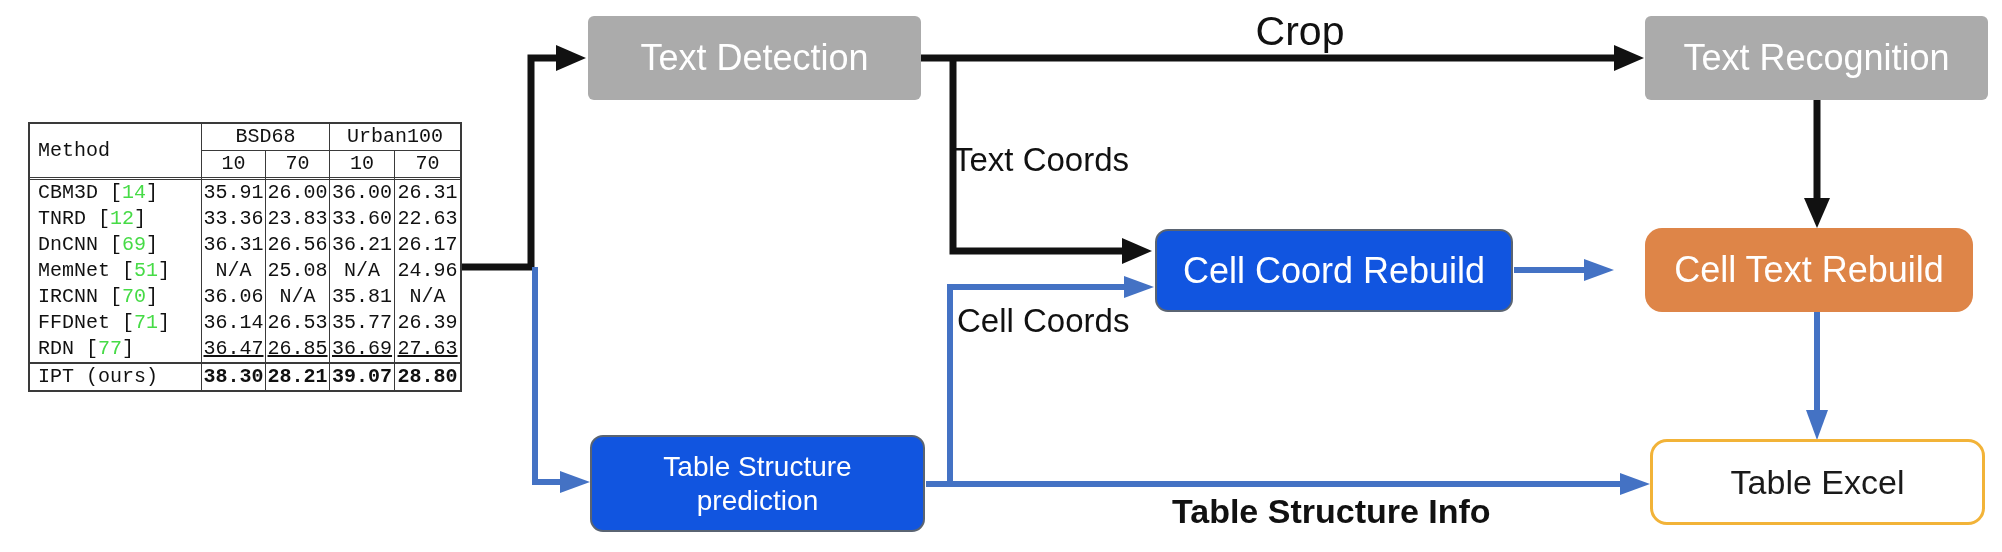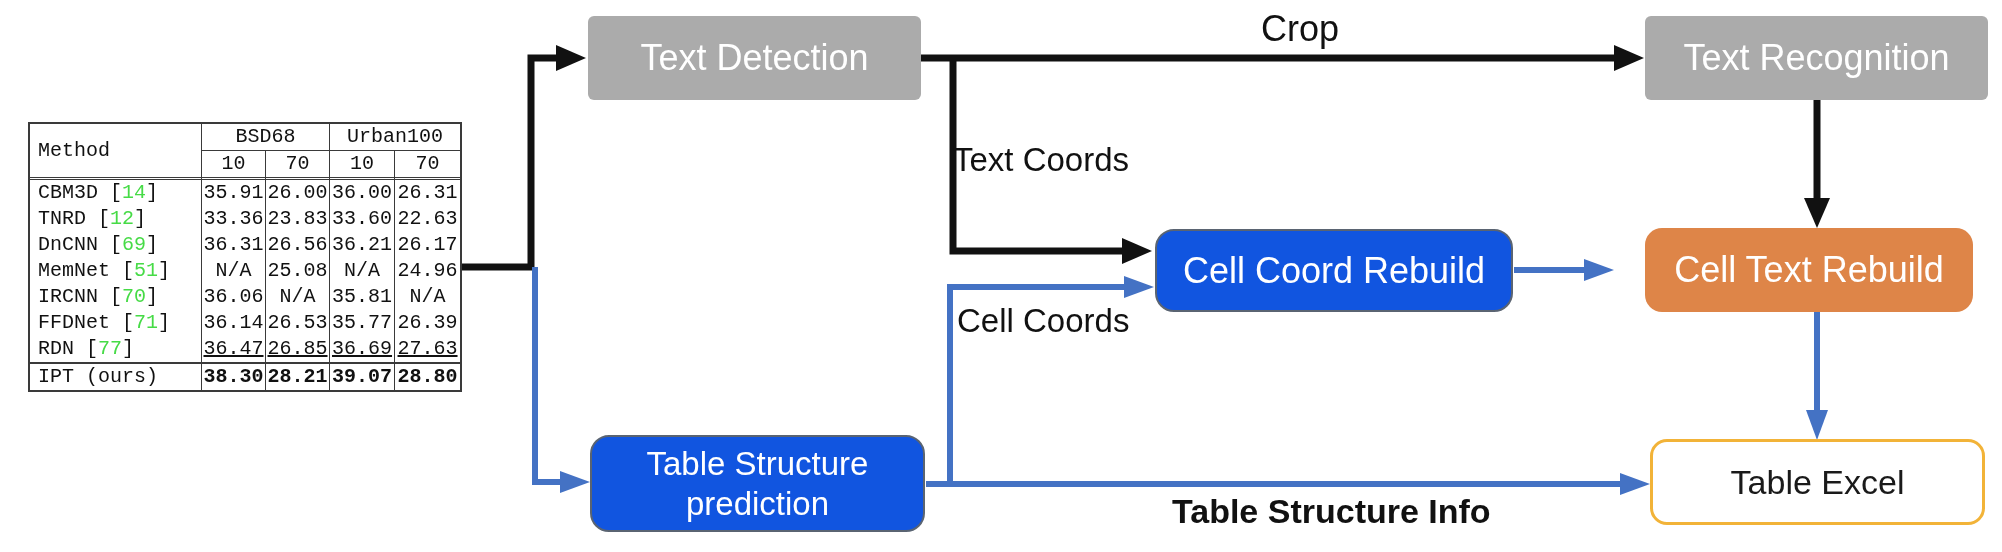--- a/index.html
+++ b/index.html
@@ -22,37 +22,37 @@
     display: flex;
     align-items: center;
     justify-content: center;
     text-align: center;
     color: #ffffff;
     font-size: 36px;
     white-space: nowrap;
     box-sizing: border-box;
   }
   .node-gray   { background: var(--node-gray, #ababab); border-radius: 6px; }
-  .node-blue   { background: var(--node-blue, #1155e0); border-radius: 19px; border: 2px solid #5a6472; }
+  .node-blue   { background: var(--node-blue, #1155e0); border-radius: 13px; border: 2px solid #5a6472; }
   .node-orange { background: var(--node-orange, #de8548); border-radius: 17px; }
   .node-excel  {
     background: #ffffff; color: #1a1a1a;
     border: 3px solid var(--excel-border, #f2b338);
     border-radius: 17px; font-size: 34px;
   }
-  #node-tsp { font-size: 33px; line-height: 1.2; white-space: normal; padding: 0 24px; }
+  #node-tsp { font-size: 28px; line-height: 1.2; white-space: normal; padding: 0 24px; }
 
   .edge-label {
     position: absolute;
     color: #111;
     font-size: 33px;
     white-space: nowrap;
     text-align: center;
   }
-  #label-crop { font-size: 36px; width: 180px; text-align: center; }
+  #label-crop { font-size: 41px; width: 180px; text-align: center; }
   #label-tsi  { font-size: 34px; font-weight: 600; }
 
   
   .paper-table {
     position: absolute;
     left: 28px; top: 122px;
     width: 430px;
     border: 2px solid #3a3a3a;
     border-spacing: 0;
     font-family: Liberation Mono, monospace;

